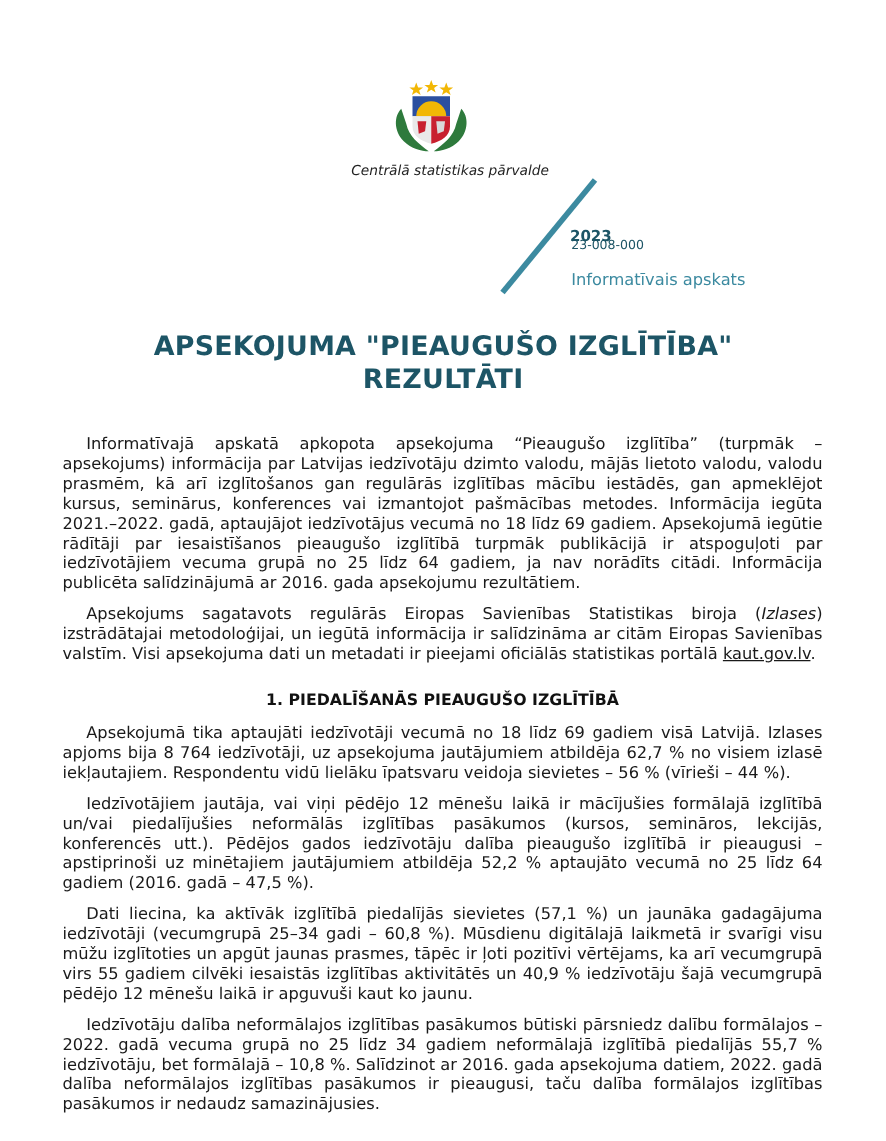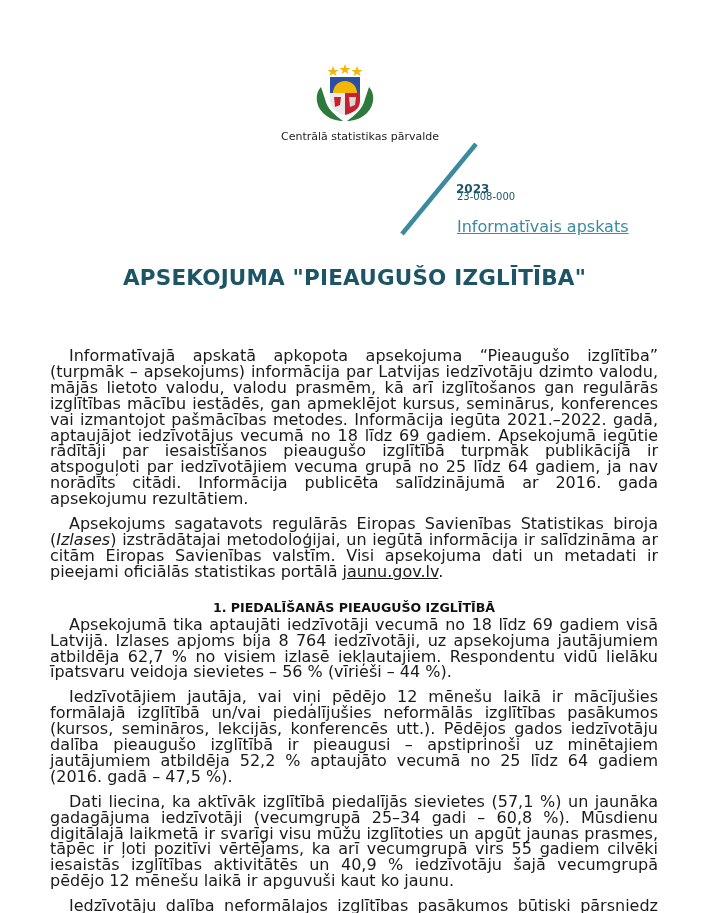--- a/index.html
+++ b/index.html
@@ -1,37 +1,37 @@
 <!DOCTYPE html>
 <html><head>
   <meta charset="utf-8">
   <style>
     html, body { margin: 0; padding: 0; background: #ffffff; }
     body {
       width: 709px; height: 913px; position: relative; overflow: hidden;
       font-family: "DejaVu Sans", sans-serif; color: #1a1a1a;
     }
     .logo { position: absolute; left: 313px; top: 63px; width: 64px; height: 62px; }
-    .agency { position: absolute; left: 281px; top: 130px; font-size: 11px; color: #222; letter-spacing: 0; }
+    .agency { position: absolute; left: 281px; top: 130px; font-size: 11px; color: #222; letter-spacing: 0; font-style: italic; }
     .slash { position: absolute; left: 396px; top: 138px; width: 100px; height: 100px; }
     .year { position: absolute; left: 456px; top: 182px; font-size: 12px; font-weight: bold; color: #1d5566; }
     .code { position: absolute; left: 457px; top: 191px; font-size: 10px; color: #1d5566; }
-    .subtitle { position: absolute; left: 457px; top: 217px; font-size: 16px; color: #3c8aa0; text-decoration: underline; }
+    .subtitle { position: absolute; left: 457px; top: 217px; font-size: 13px; color: #3c8aa0; }
     .title {
       position: absolute; left: 0; width: 709px; top: 265px; text-align: center;
       font-size: 21.5px; font-weight: bold; color: #1d5566; line-height: 26px; letter-spacing: 0.2px;
     }
     .content { position: absolute; left: 50px; width: 608px; top: 348px; }
     p.para {
-      margin: 0 0 9px 0; font-size: 16px; line-height: 15.9px; text-align: justify;
+      margin: 0 0 9px 0; font-size: 13px; line-height: 15.9px; text-align: justify;
       text-indent: 19px; color: #1a1a1a;
     }
     .link { text-decoration: underline; color: #1a1a1a; }
     h2.section {
-      margin: 20px 0 2px 0; font-size: 12.6px; font-weight: bold; text-align: center; color: #111;
+      margin: 20px 0 12px 0; font-size: 12.6px; font-weight: bold; text-align: center; color: #111;
     }
   </style>
 </head>
 <body>
 
 <div class="logo">
   <svg width="64" height="62" viewBox="0 0 64 62">
 
     <polygon points="20,3 21.5,7 25.5,7 22.3,9.4 23.5,13 20,10.8 16.5,13 17.7,9.4 14.5,7 18.5,7" fill="#f2b705"></polygon>
     <polygon points="32,1 33.5,5 37.5,5 34.3,7.4 35.5,11 32,8.8 28.5,11 29.7,7.4 26.5,5 30.5,5" fill="#f2b705"></polygon>
@@ -58,25 +58,26 @@
     <line x1="80" y1="6" x2="6" y2="96" stroke="#3c8aa0" stroke-width="4.5" stroke-linecap="butt"></line>
   </svg>
 </div>
 
 <div class="year">2023</div>
 <div class="code">23-008-000</div>
 <div class="subtitle">Informatīvais apskats</div>
 
 <div class="title">
   <div>APSEKOJUMA "PIEAUGUŠO IZGLĪTĪBA"</div>
+  <div>REZULTĀTI</div>
 </div>
 
 <div class="content">
   <p class="para">Informatīvajā apskatā apkopota apsekojuma “Pieaugušo izglītība” (turpmāk – apsekojums) informācija par Latvijas iedzīvotāju dzimto valodu, mājās lietoto valodu, valodu prasmēm, kā arī izglītošanos gan regulārās izglītības mācību iestādēs, gan apmeklējot kursus, seminārus, konferences vai izmantojot pašmācības metodes. Informācija iegūta 2021.–2022. gadā, aptaujājot iedzīvotājus vecumā no 18 līdz 69 gadiem. Apsekojumā iegūtie rādītāji par iesaistīšanos pieaugušo izglītībā turpmāk publikācijā ir atspoguļoti par iedzīvotājiem vecuma grupā no 25 līdz 64 gadiem, ja nav norādīts citādi. Informācija publicēta salīdzinājumā ar 2016. gada apsekojumu rezultātiem.</p>
-  <p class="para"><span>Apsekojums sagatavots regulārās Eiropas Savienības Statistikas biroja (</span><em>Izlases</em><span>) izstrādātajai metodoloģijai, un iegūtā informācija ir salīdzināma ar citām Eiropas Savienības valstīm. Visi apsekojuma dati un metadati ir pieejami oficiālās statistikas portālā </span><span class="link">jaunu.gov.lv</span><span>.</span></p>
+  <p class="para"><span>Apsekojums sagatavots regulārās Eiropas Savienības Statistikas biroja (</span><em>Izlases</em><span>) izstrādātajai metodoloģijai, un iegūtā informācija ir salīdzināma ar citām Eiropas Savienības valstīm. Visi apsekojuma dati un metadati ir pieejami oficiālās statistikas portālā </span><span class="link">kaut.gov.lv</span><span>.</span></p>
 
   <h2 class="section">1. PIEDALĪŠANĀS PIEAUGUŠO IZGLĪTĪBĀ</h2>
 
   <p class="para">Apsekojumā tika aptaujāti iedzīvotāji vecumā no 18 līdz 69 gadiem visā Latvijā. Izlases apjoms bija 8 764 iedzīvotāji, uz apsekojuma jautājumiem atbildēja 62,7 % no visiem izlasē iekļautajiem. Respondentu vidū lielāku īpatsvaru veidoja sievietes – 56 % (vīrieši – 44 %).</p>
   <p class="para">Iedzīvotājiem jautāja, vai viņi pēdējo 12 mēnešu laikā ir mācījušies formālajā izglītībā un/vai piedalījušies neformālās izglītības pasākumos (kursos, semināros, lekcijās, konferencēs utt.). Pēdējos gados iedzīvotāju dalība pieaugušo izglītībā ir pieaugusi – apstiprinoši uz minētajiem jautājumiem atbildēja 52,2 % aptaujāto vecumā no 25 līdz 64 gadiem (2016. gadā – 47,5 %).</p>
   <p class="para">Dati liecina, ka aktīvāk izglītībā piedalījās sievietes (57,1 %) un jaunāka gadagājuma iedzīvotāji (vecumgrupā 25–34 gadi – 60,8 %). Mūsdienu digitālajā laikmetā ir svarīgi visu mūžu izglītoties un apgūt jaunas prasmes, tāpēc ir ļoti pozitīvi vērtējams, ka arī vecumgrupā virs 55 gadiem cilvēki iesaistās izglītības aktivitātēs un 40,9 % iedzīvotāju šajā vecumgrupā pēdējo 12 mēnešu laikā ir apguvuši kaut ko jaunu.</p>
   <p class="para">Iedzīvotāju dalība neformālajos izglītības pasākumos būtiski pārsniedz dalību formālajos – 2022. gadā vecuma grupā no 25 līdz 34 gadiem neformālajā izglītībā piedalījās 55,7 % iedzīvotāju, bet formālajā – 10,8 %. Salīdzinot ar 2016. gada apsekojuma datiem, 2022. gadā dalība neformālajos izglītības pasākumos ir pieaugusi, taču dalība formālajos izglītības pasākumos ir nedaudz samazinājusies.</p>
 </div>
 
 </body></html>

